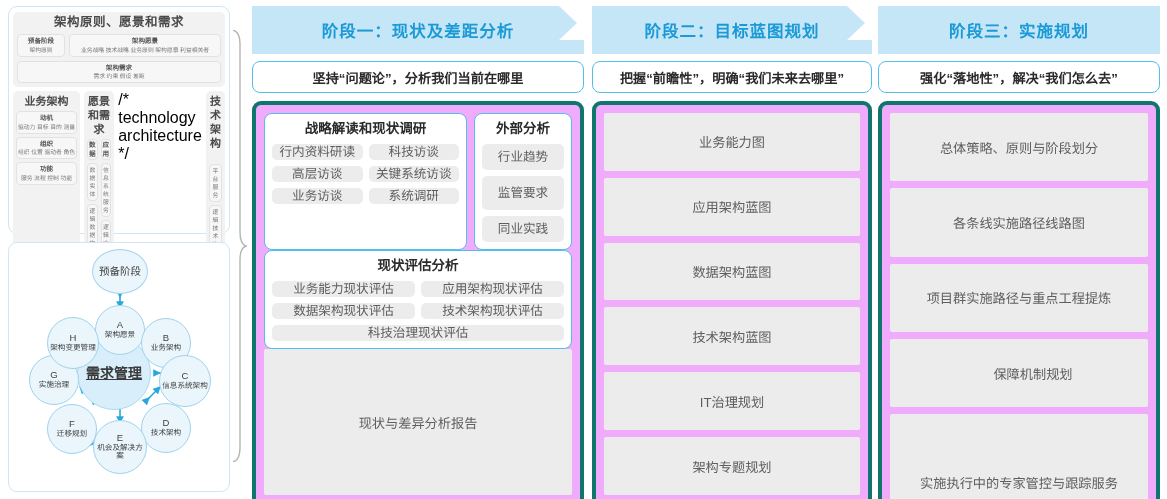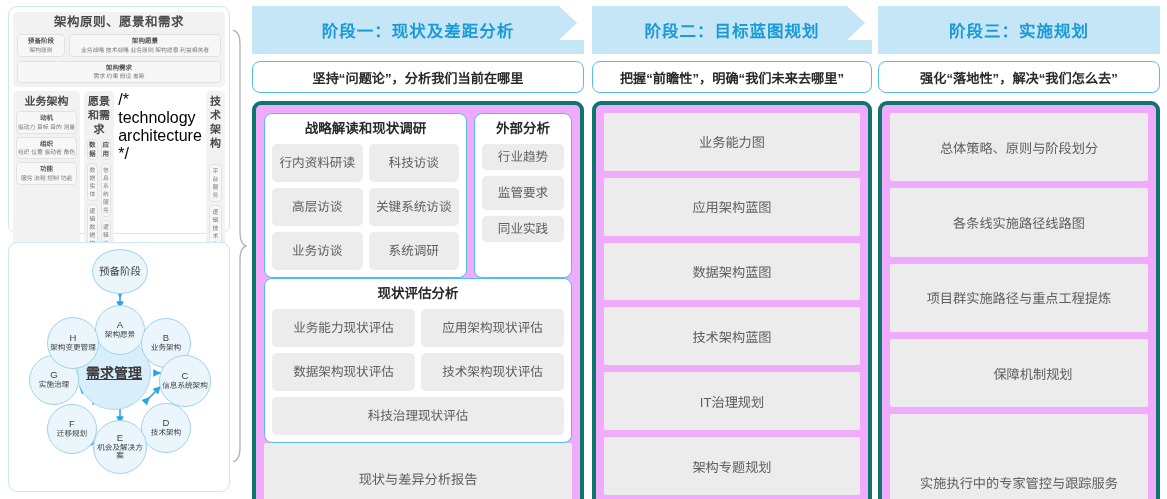--- a/index.html
+++ b/index.html
@@ -113,21 +113,21 @@
     line-height:18px;margin-bottom:6px;
   }
   .chip{
     background:#ececec;border-radius:5px;color:#5e5e5e;
     font-size:12.6px;line-height:16px;text-align:center;
     display:flex;align-items:center;justify-content:center;
     box-sizing:border-box;
   }
   .chip-grid{display:flex;flex-direction:column;gap:6px;}
   .chip-row{display:flex;gap:6px;}
-  .chip-row > .chip{flex:1;height:38px;}
+  .chip-row > .chip{flex:1;height:16px;}
 
   .tall-chip{
     background:#ececec;border-radius:2px;color:#5e5e5e;
     font-size:13.2px;text-align:center;
     display:flex;align-items:center;justify-content:center;
     box-sizing:border-box;
   }
   .col-list{display:flex;flex-direction:column;gap:7px;height:100%;}
 </style>
 </head>

